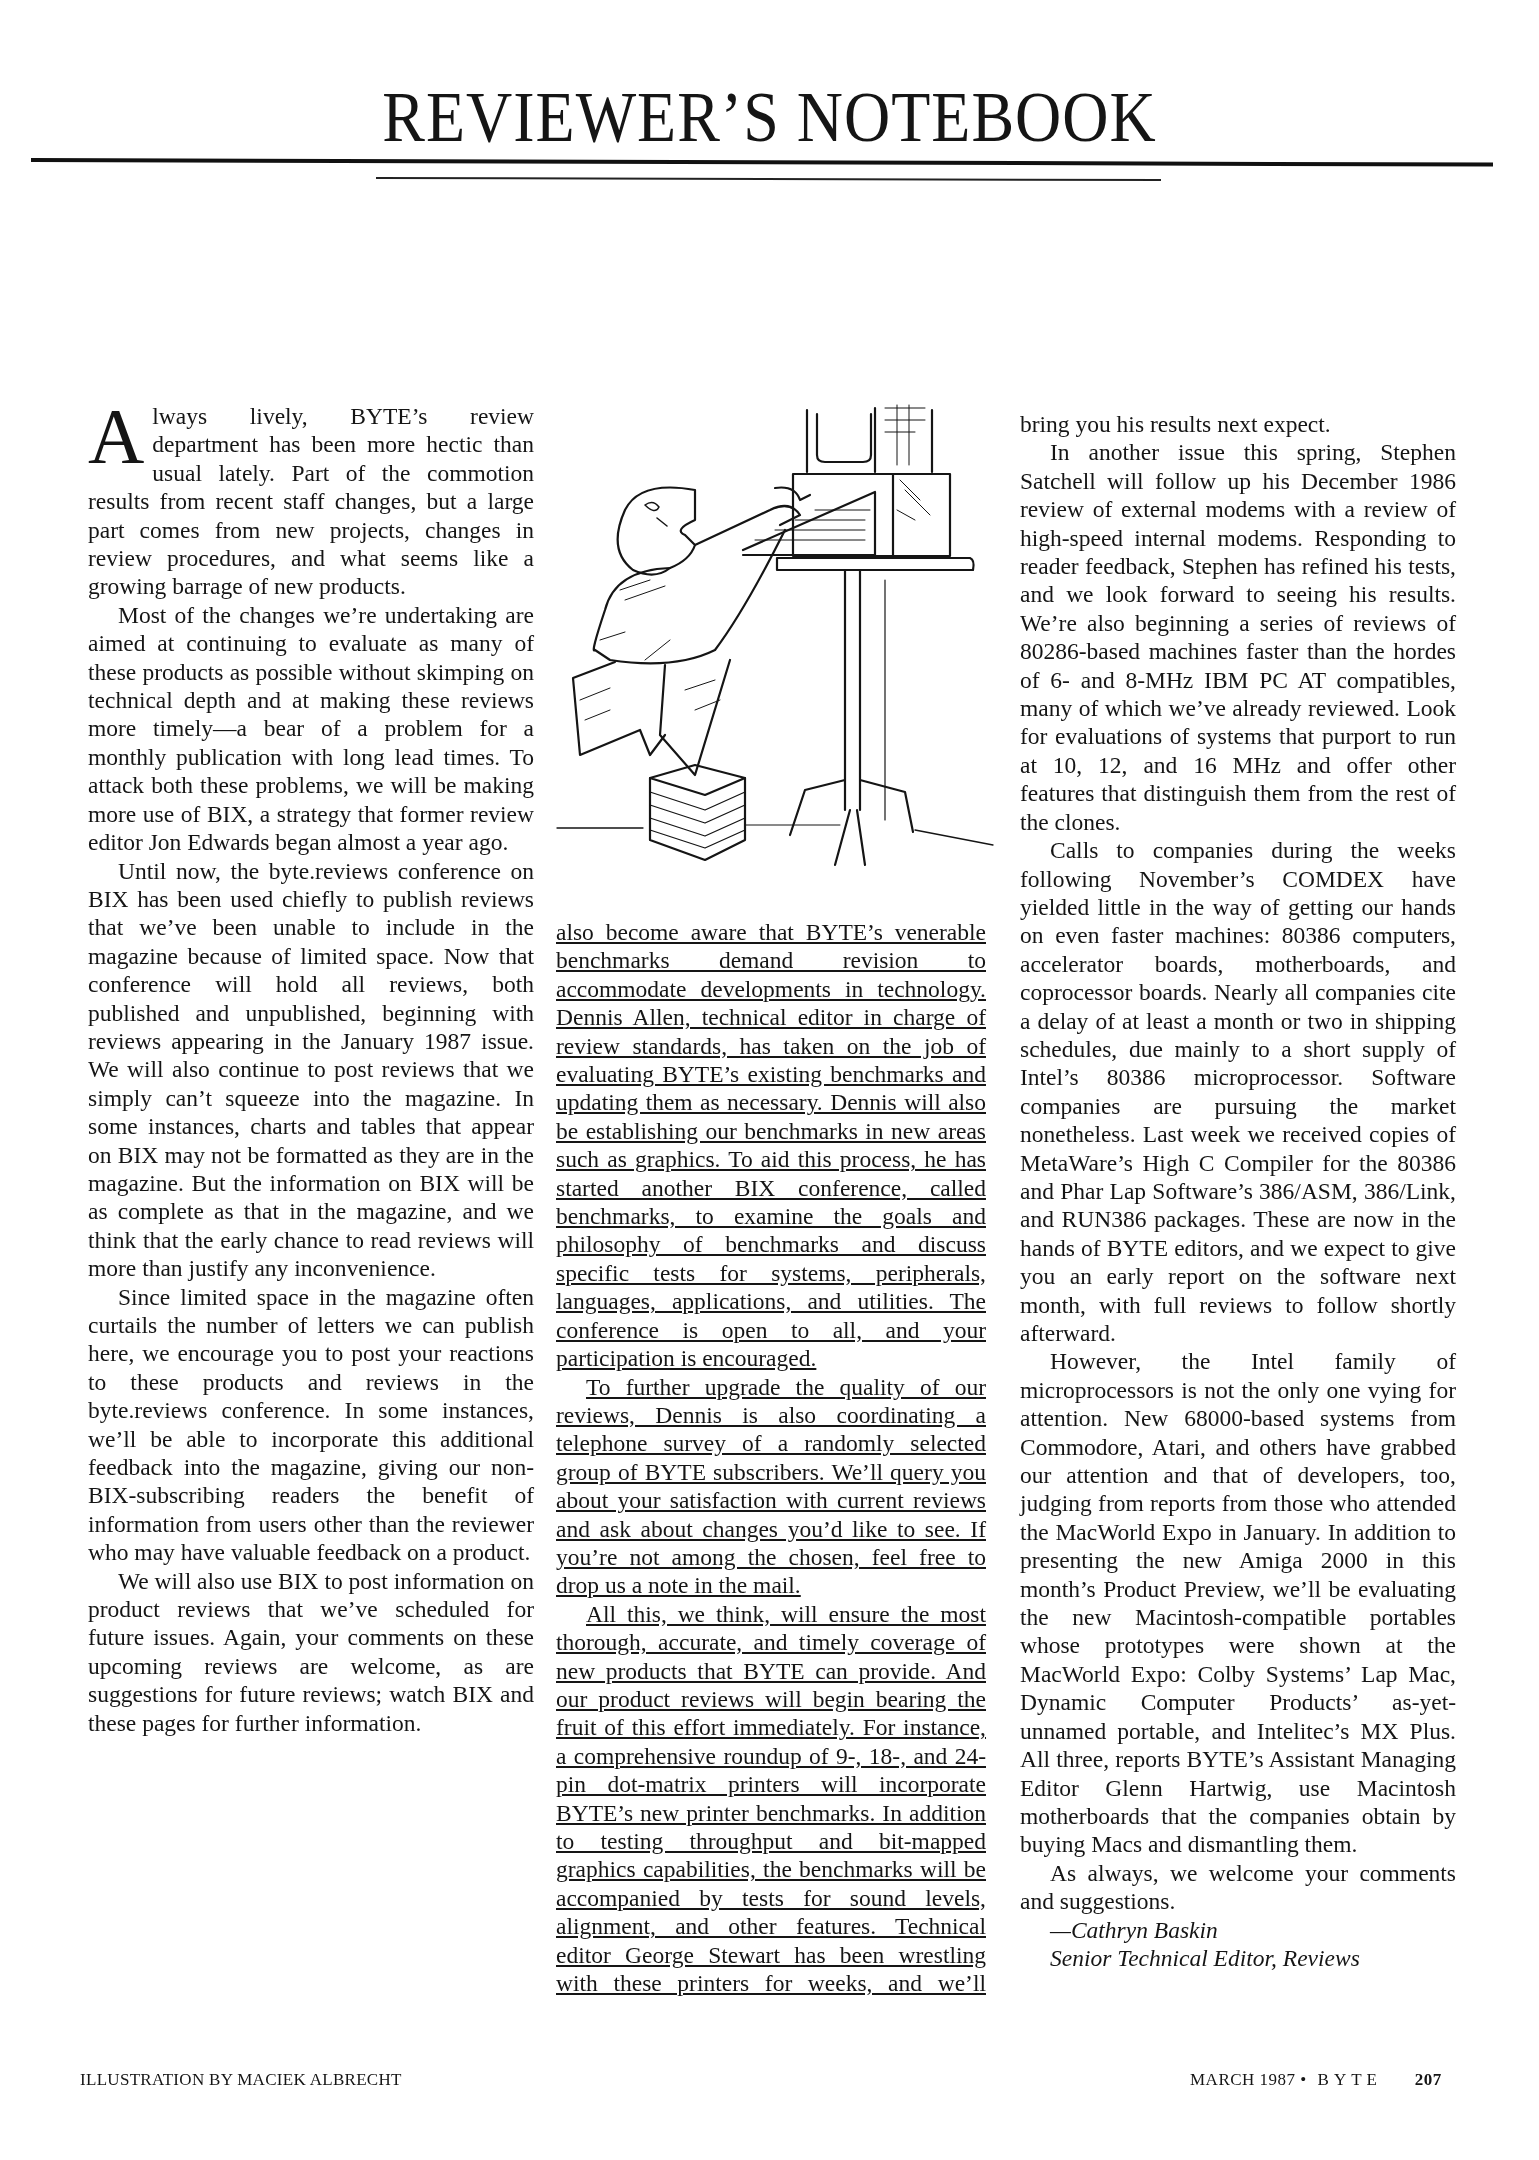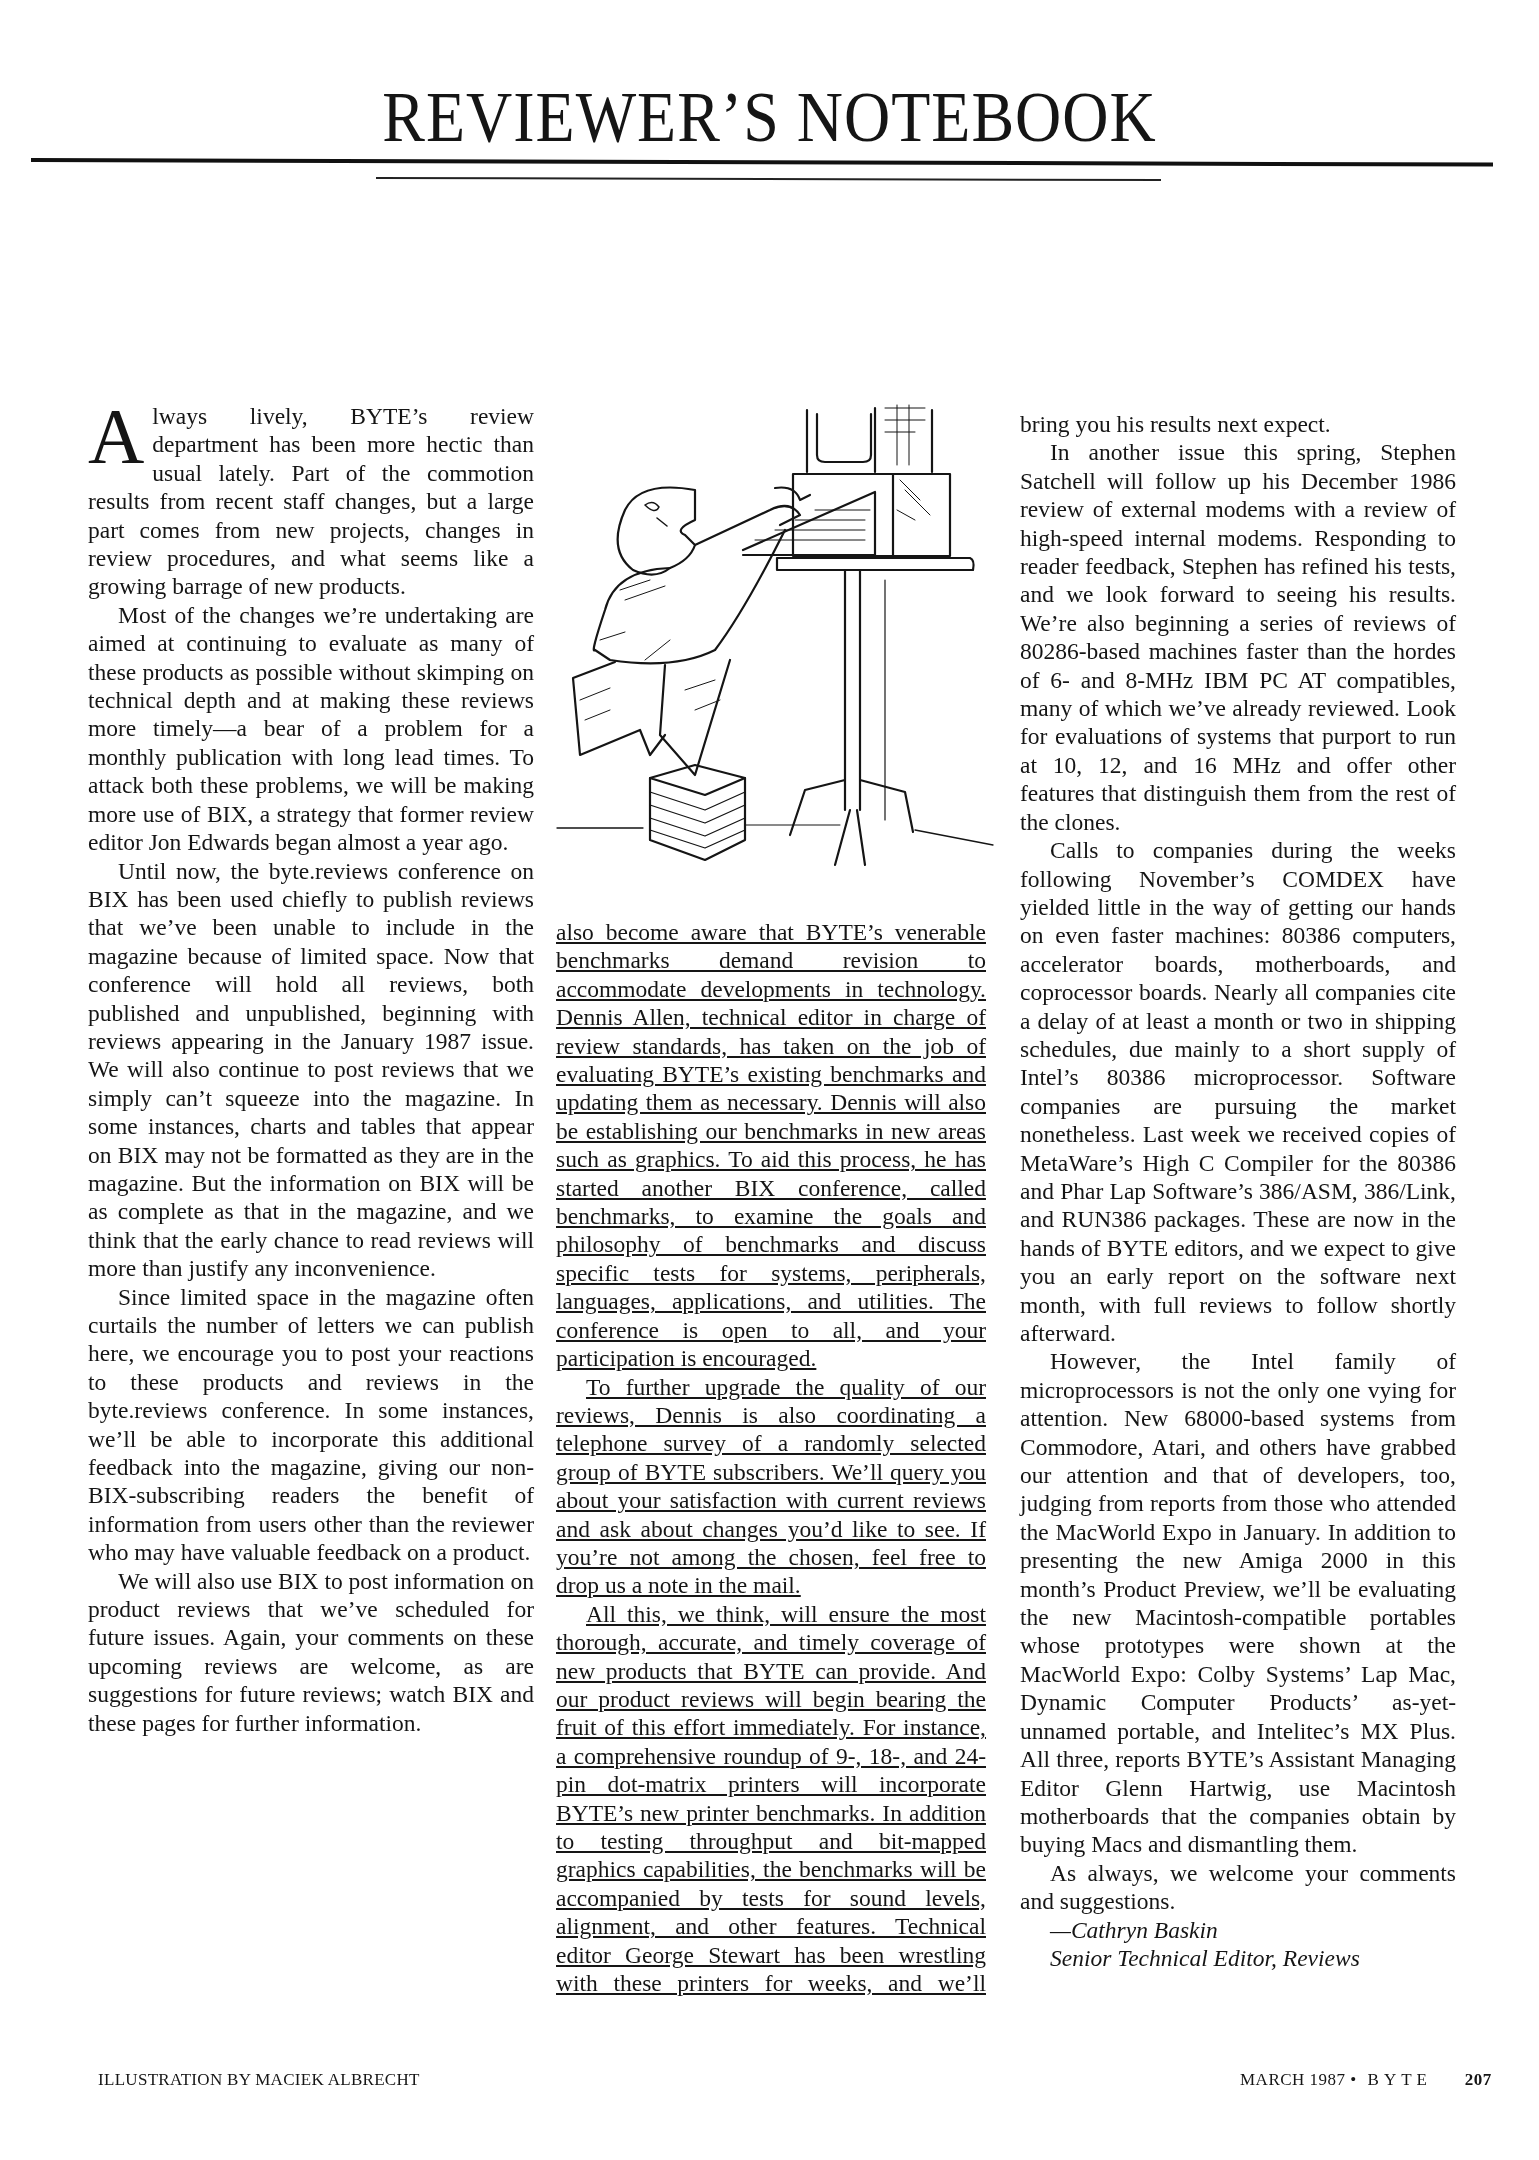--- a/index.html
+++ b/index.html
@@ -14,22 +14,22 @@
                transform:rotate(0.15deg); transform-origin:left center; }
   .col { position:absolute; font-size:23.5px; line-height:28.4px; text-align:justify; hyphens:manual; }
   .col p { margin:0; text-indent:30px; }
   .col p.noindent { text-indent:0; }
   #col1 { left:88px; top:402px; width:446px; }
   #col2 { left:556px; top:918px; width:430px;text-decoration:underline; }
   #col3 { left:1020px; top:410px; width:436px; }
   .dropcap { float:left; font-size:78px; line-height:60px; margin:4px 8px -4px 0; }
   .signature { text-align:left; font-style:italic; text-indent:0; }
   .illustration { position:absolute; left:545px; top:400px; width:475px; height:490px; }
-  .footer-left { position:absolute; left:98px; top:2070px; font-size:17px; letter-spacing:0.3px; }
-  .footer-right { position:absolute; left:1240px; top:2070px; font-size:17px; letter-spacing:0.5px; }
+  .footer-left { position:absolute; left:80px; top:2070px; font-size:17px; letter-spacing:0.3px; }
+  .footer-right { position:absolute; left:1190px; top:2070px; font-size:17px; letter-spacing:0.5px; }
   .footer-right .mag { letter-spacing:5px; margin:0 10px 0 6px; }
   .footer-right .pg { font-weight:bold; margin-left:18px; }
 </style>
 </head>
 <body>
 
 <div class="title">REVIEWER’S NOTEBOOK</div>
 <div class="rule-thick"></div>
 <div class="rule-thin"></div>
 

